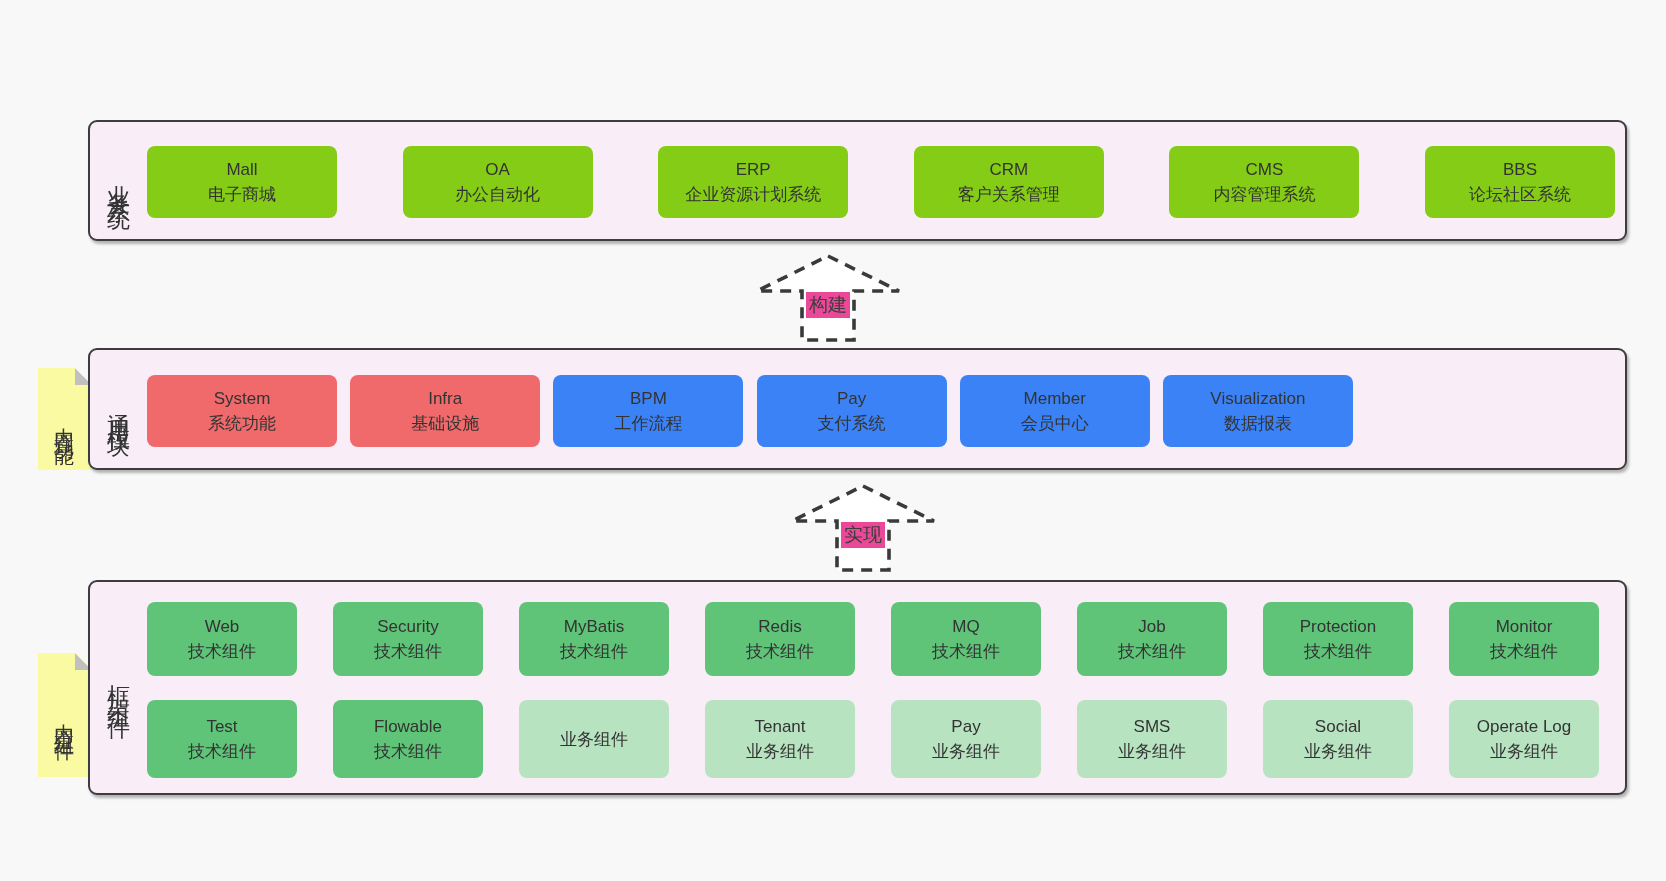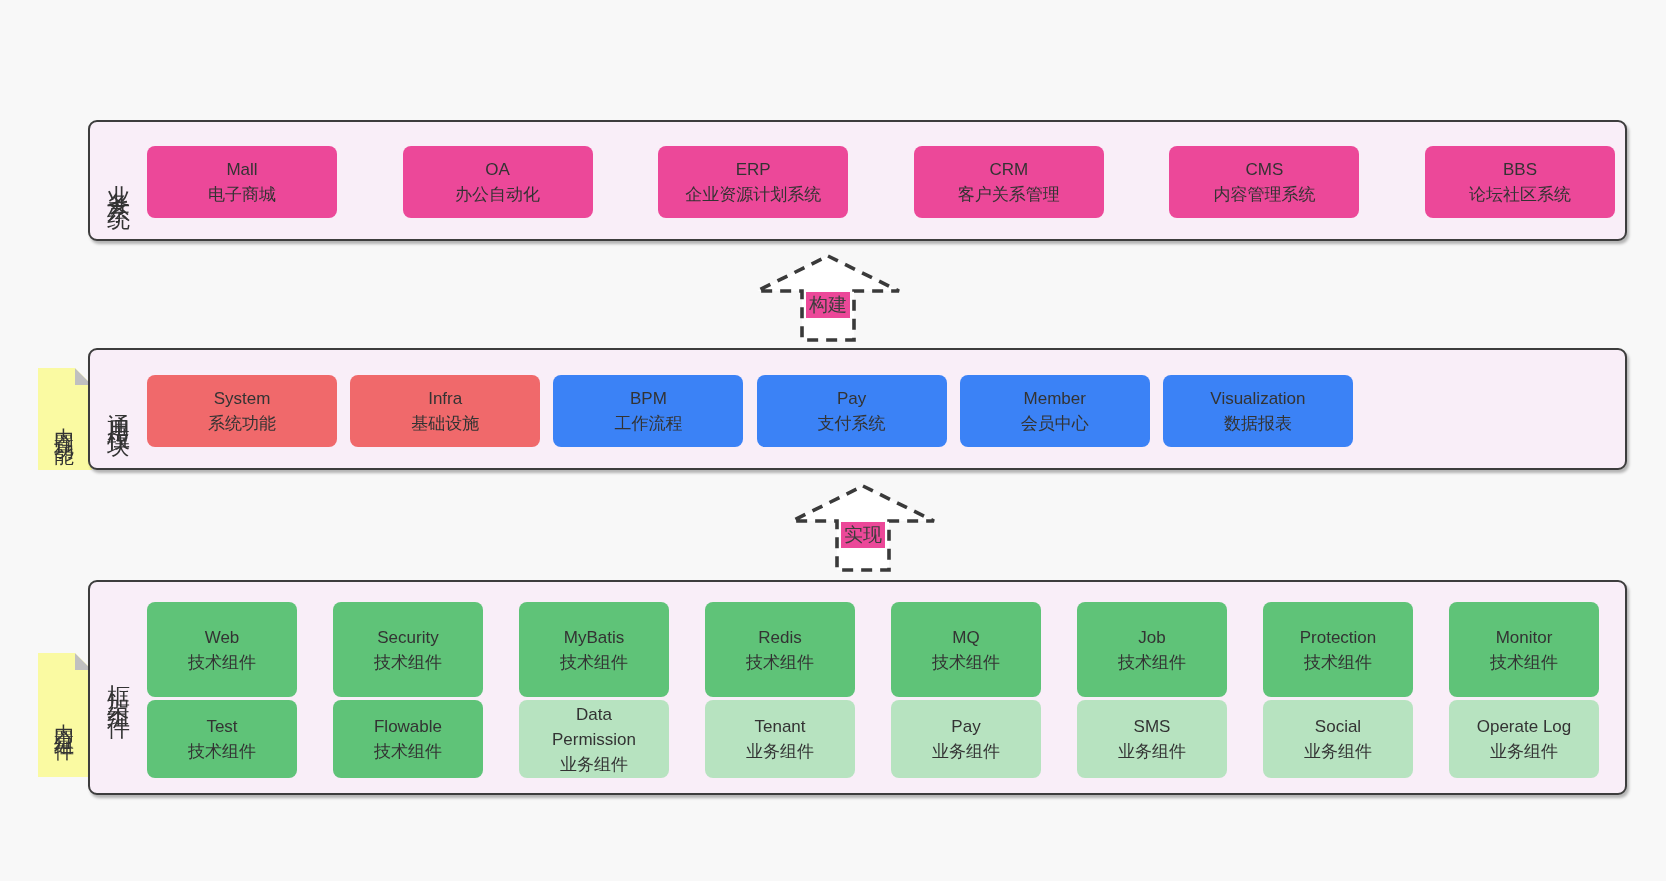--- a/index.html
+++ b/index.html
@@ -13,28 +13,28 @@
   .band-label{position:absolute;left:14px;top:50%;transform:translateY(-50%);
         writing-mode:vertical-rl;text-orientation:upright;
         font-size:23px;letter-spacing:7px;color:#333;white-space:nowrap;}
   #band3 .band-label{letter-spacing:11px;}
 
   .box-row{position:absolute;display:flex;justify-content:space-between;}
   .box{border-radius:8px;display:flex;flex-direction:column;justify-content:center;
        align-items:center;text-align:center;font-size:17px;line-height:25px;
        box-sizing:border-box;padding:4px 12px;}
   .box-title,.box-sub{width:100%;}
-  .blue{background:#ec4899;}
+  .blue{background:#84cc16;}
   .red{background:#f0696b;}
   .pink{background:#3b82f6;}
   .green-dark{background:#5fc378;}
   .green-light{background:#b7e3c0;}
   .w190{width:190px;height:72px;}
   .w150{width:150px;padding:4px 13px;}
-  .h74{height:95px;}
+  .h74{height:74px;}
   .h78{height:78px;}
 
   
   .sticky{position:absolute;left:38px;width:54px;background:#fafaa2;z-index:1;
           clip-path:polygon(0 0,calc(100% - 17px) 0,100% 17px,100% 100%,0 100%);
           display:flex;align-items:center;justify-content:center;}
   .sticky-fold{position:absolute;top:0;right:0;width:17px;height:17px;background:#c0c0c0;
           clip-path:polygon(0 0,100% 100%,0 100%);}
   .sticky-text{writing-mode:vertical-rl;text-orientation:upright;font-size:20px;
           letter-spacing:6px;color:#333;margin-top:10px;}
@@ -175,21 +175,20 @@
     <div class="box-row" style="left:57px;top:118px;width:1452px;">
       <div class="box green-dark w150 h78">
         <div class="box-title">Test</div>
         <div class="box-sub">技术组件</div>
       </div>
       <div class="box green-dark w150 h78">
         <div class="box-title">Flowable</div>
         <div class="box-sub">技术组件</div>
       </div>
       <div class="box green-light w150 h78">
-        <div class="box-title">Data Permission</div>
         <div class="box-sub">业务组件</div>
       </div>
       <div class="box green-light w150 h78">
         <div class="box-title">Tenant</div>
         <div class="box-sub">业务组件</div>
       </div>
       <div class="box green-light w150 h78">
         <div class="box-title">Pay</div>
         <div class="box-sub">业务组件</div>
       </div>

